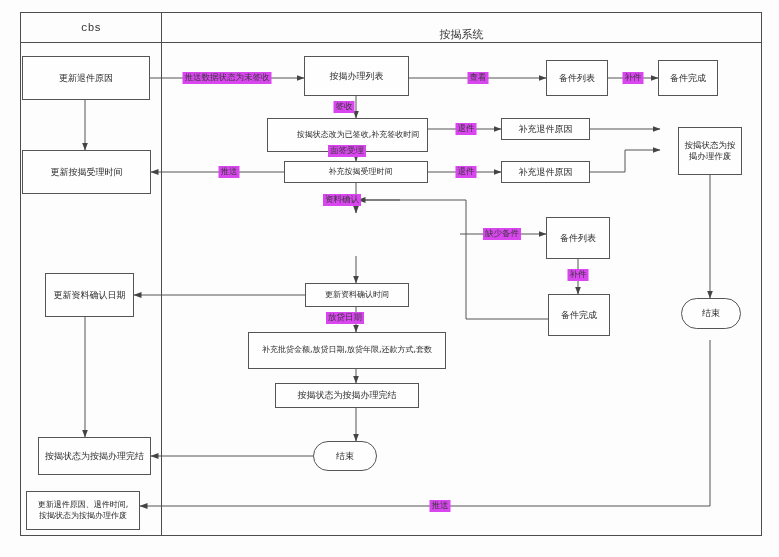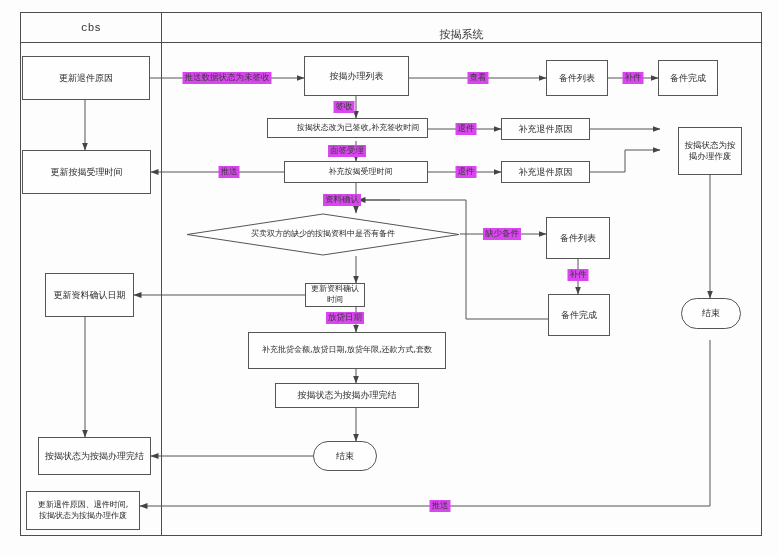--- a/index.html
+++ b/index.html
@@ -164,42 +164,36 @@
 
   <div class="node" style="left:26px; top:491px; width:114px; height:39px; font-size:8px;">更新退件原因、退件时间,
 按揭状态为按揭办理作废</div>
 
   <div class="node" style="left:304px; top:56px; width:105px; height:40px;">按揭办理列表</div>
 
   <div class="node" style="left:546px; top:60px; width:62px; height:36px;">备件列表</div>
 
   <div class="node" style="left:658px; top:60px; width:60px; height:36px;">备件完成</div>
 
-  <div class="node" style="left:267px; top:118px; width:161px; height:20px; font-size:8px;padding-left:24px;">按揭状态改为已签收,补充签收时间</div>
+  <div class="node" style="left:267px; top:118px; width:161px; height:34px; font-size:8px;padding-left:24px;">按揭状态改为已签收,补充签收时间</div>
 
   <div class="node" style="left:501px; top:118px; width:89px; height:22px;">补充退件原因</div>
 
   <div class="node" style="left:284px; top:161px; width:144px; height:22px; font-size:8px;padding-left:12px;">补充按揭受理时间</div>
 
   <div class="node" style="left:501px; top:161px; width:89px; height:22px;">补充退件原因</div>
 
   <div class="node" style="left:678px; top:127px; width:64px; height:48px; font-size:8.5px;">按揭状态为按揭办理作废</div>
 
-  <div class="diamond-wrap" style="left:186px; top:213px; width:274px; height:43px;">
-    <svg width="274" height="43" viewBox="0 0 274 43">
-      <polygon points="137,1 273,21.5 137,42 1,21.5" fill="#fefefe" stroke="#555" stroke-width="1"></polygon>
-    </svg>
-    <div class="node decision-label" style="left:0; top:0; width:274px; height:43px; font-size:8px;">买卖双方的缺少的按揭资料中是否有备件</div>
-  </div>
 
   <div class="node" style="left:546px; top:217px; width:64px; height:42px;">备件列表</div>
 
   <div class="node" style="left:548px; top:294px; width:62px; height:42px;">备件完成</div>
 
-  <div class="node" style="left:305px; top:283px; width:60px; height:24px; font-size:8px;">更新资料确认时间</div>
+  <div class="node" style="left:305px; top:283px; width:104px; height:24px; font-size:8px;">更新资料确认时间</div>
 
   <div class="node" style="left:248px; top:332px; width:198px; height:37px; font-size:8px;">补充批贷金额,放贷日期,放贷年限,还款方式,套数</div>
 
   <div class="node" style="left:275px; top:383px; width:144px; height:25px;">按揭状态为按揭办理完结</div>
 
   <div class="node terminator" style="left:313px; top:441px; width:64px; height:30px;">结束</div>
 
   <div class="node terminator" style="left:681px; top:298px; width:60px; height:31px;">结束</div>
 
   <div class="elabel" style="left:227px; top:78px;">推送数据状态为未签收</div>

